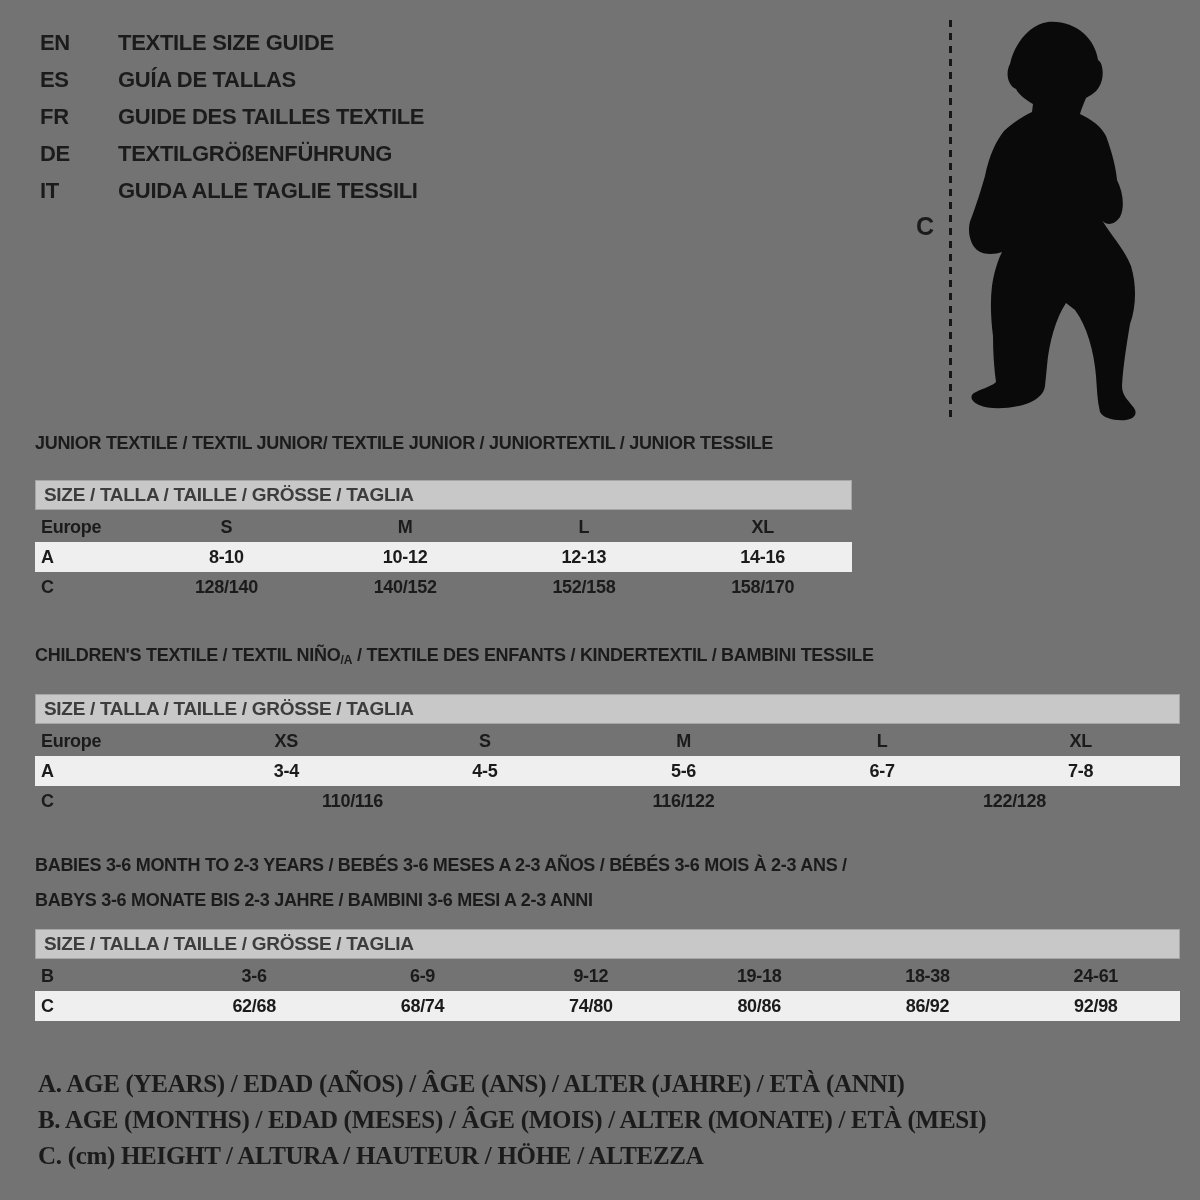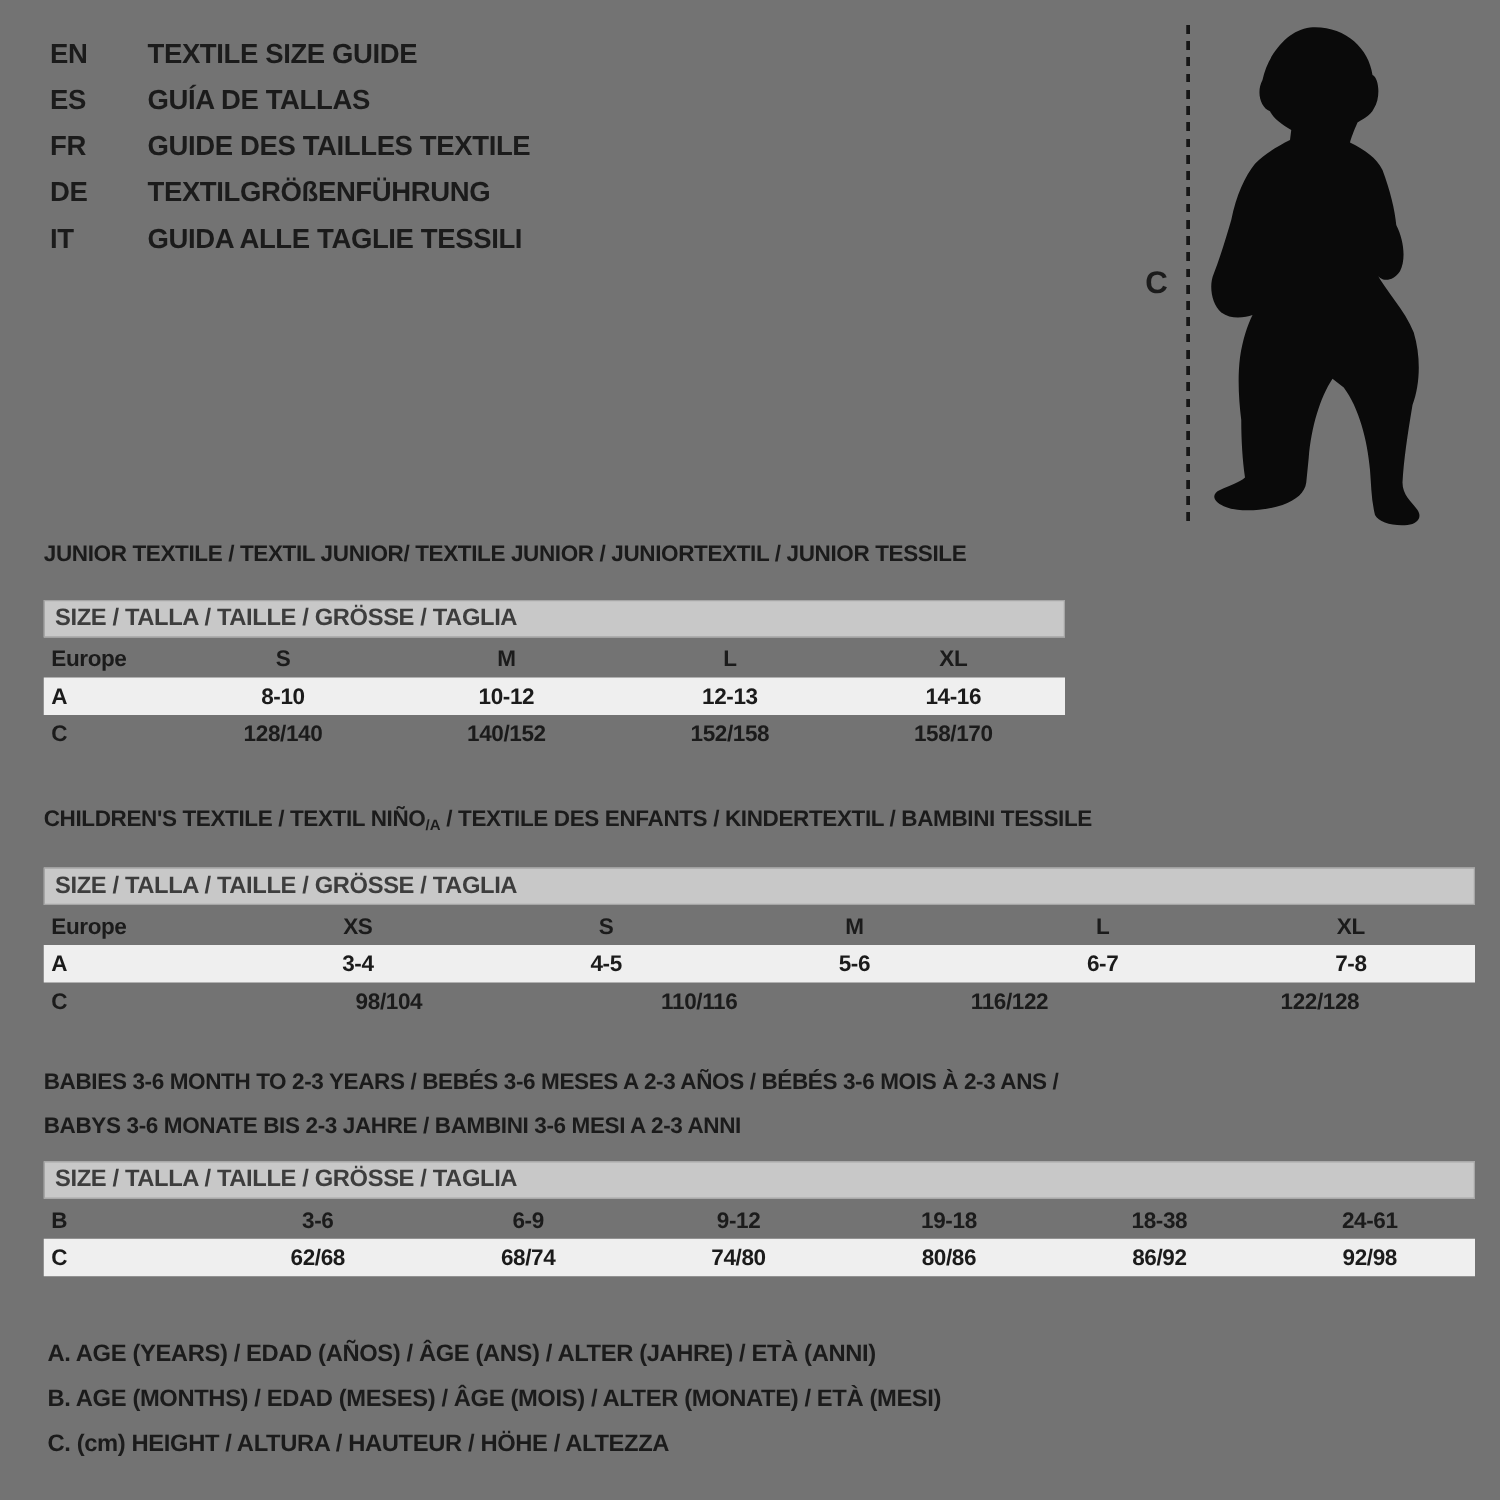--- a/index.html
+++ b/index.html
@@ -46,21 +46,21 @@
   .trow{display:flex;height:30px;line-height:30px;font-size:18px;}
   .trow.shaded{background:#efefef;}
   .tlabel{flex:0 0 auto;padding-left:6px;}
   .sec-junior .tlabel{width:96px;}
   .sec-children .tlabel{width:146px;}
   .sec-babies .tlabel{width:129px;}
   .tcell{flex:1 1 0;text-align:center;}
 
   
   .legend-block{position:absolute;left:38px;top:1066px;}
-  .legend-line{font-size:19px;line-height:36px;white-space:nowrap;}
+  .legend-line{font-size:25px;line-height:36px;white-space:nowrap;font-family:Liberation Serif, serif;}
 </style>
 </head>
 <body>
 
 <div class="canvas">
 
   <div class="lang-block">
       <div class="lang-row">
         <span class="lang-code">EN</span>
         <span class="lang-title">TEXTILE SIZE GUIDE</span>
@@ -173,21 +173,20 @@
         <div class="trow shaded">
           <div class="tlabel">A</div>
           <div class="tcell">3-4</div>
           <div class="tcell">4-5</div>
           <div class="tcell">5-6</div>
           <div class="tcell">6-7</div>
           <div class="tcell">7-8</div>
         </div>
         <div class="trow">
           <div class="tlabel">C</div>
-          <div class="tcell">98/104</div>
           <div class="tcell">110/116</div>
           <div class="tcell">116/122</div>
           <div class="tcell">122/128</div>
         </div>
       </div>
   </section>
 
   <section class="section sec-babies">
     <div class="sec-title">
         <div class="title-line"><span>BABIES 3-6 MONTH TO 2-3 YEARS / BEBÉS 3-6 MESES A 2-3 AÑOS / BÉBÉS 3-6 MOIS À 2-3 ANS /</span></div>

